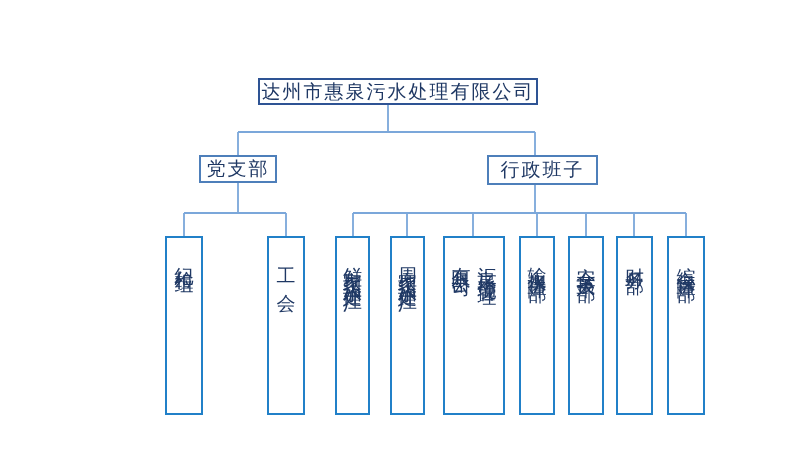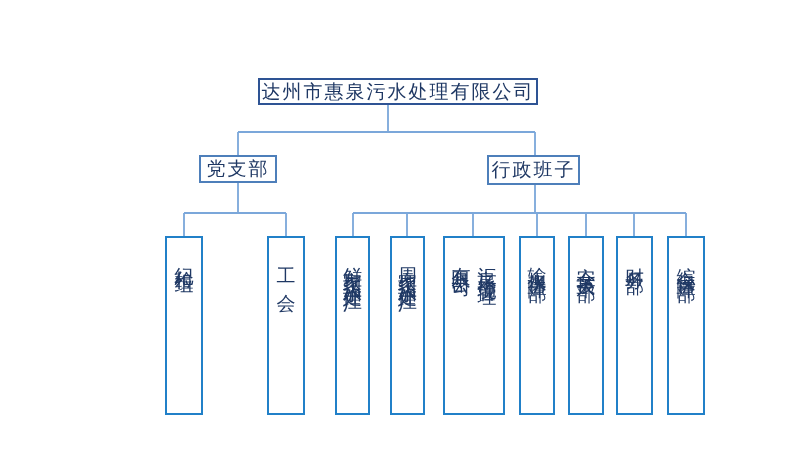--- a/index.html
+++ b/index.html
@@ -82,21 +82,21 @@
              M537 213 V236
              M586 213 V236
              M634 213 V236
              M686 213 V236"></path>
   </svg>
 
   <div class="box root-box" style="left:258px; top:78px; width:280px; height:27px;">达州市惠泉污水处理有限公司</div>
 
   <div class="box branch-box" style="left:199px; top:155px; width:78px; height:28px;">党支部</div>
 
-  <div class="box branch-box" style="left:487px; top:155px; width:93px; height:30px;">行政班子</div>
+  <div class="box branch-box" style="left:487px; top:155px; width:111px; height:30px;">行政班子</div>
 
   <div class="box child-box" style="left:165px; top:236px; width:38px; height:179px;">纪检组</div>
 
   <div class="box child-box" style="left:267px; top:236px; width:38px; height:179px;">工　会</div>
 
   <div class="box child-box" style="left:335px; top:236px; width:35px; height:179px;">鲜家坝污水处理厂</div>
 
   <div class="box child-box" style="left:390px; top:236px; width:35px; height:179px;">周家坝污水处理厂</div>
 
   <div class="box child-box" style="left:443px; top:236px; width:62px; height:179px;">汇泉环境管理

